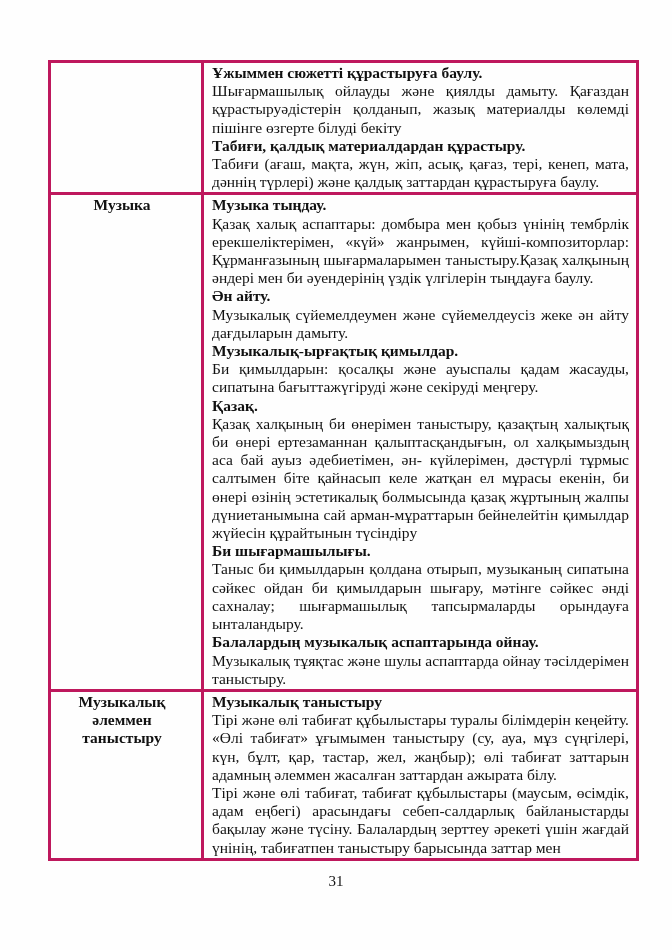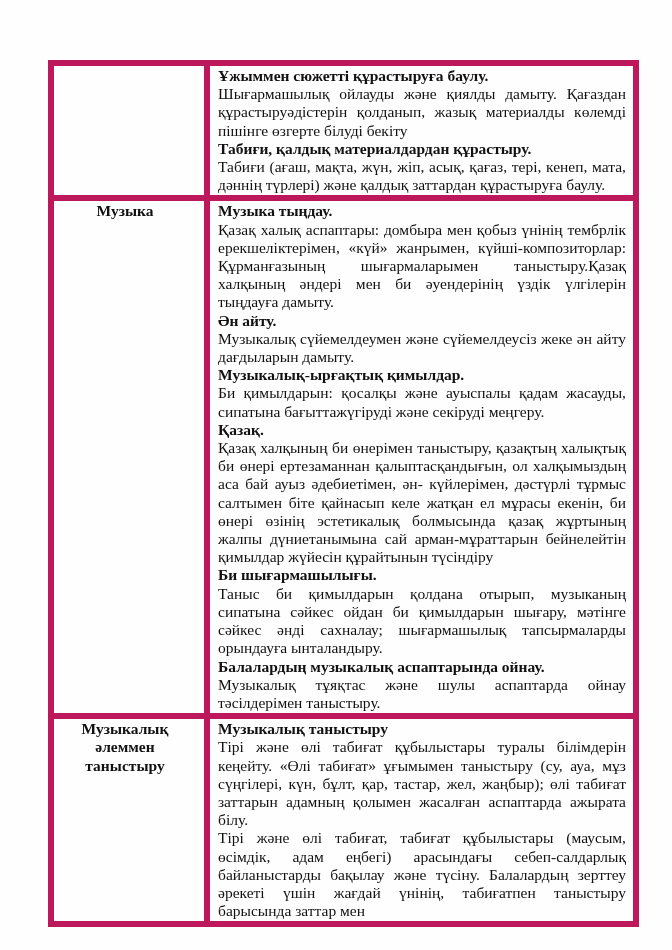--- a/index.html
+++ b/index.html
@@ -18,21 +18,21 @@
   }
   table.doc-table {
     position: absolute;
     left: 48px;
     top: 60px;
     width: 591px;
     border-collapse: collapse;
     table-layout: fixed;
   }
   table.doc-table td {
-    border: 6px solid #be185d;
+    border: 3px solid #be185d;
     vertical-align: top;
   }
   td.label-cell {
     width: 136px;
     text-align: center;
     padding: 1px 11px 0 3px;
   }
   .label {
     font-weight: bold;
     font-size: 15.5px;
@@ -85,40 +85,41 @@
             <p class="head">Табиғи, қалдық материалдардан құрастыру.</p>
             <p class="body">Табиғи (ағаш, мақта, жүн, жіп, асық, қағаз, тері, кенеп, мата, дәннің түрлері) және қалдық заттардан құрастыруға баулу.</p>
           </td>
         </tr>
         <tr class="row-2">
           <td class="label-cell">
             <div class="label">Музыка</div>
           </td>
           <td class="content-cell">
             <p class="head">Музыка тыңдау.</p>
-            <p class="body">Қазақ халық аспаптары: домбыра мен қобыз үнінің тембрлік ерекшеліктерімен, «күй» жанрымен, күйші-композиторлар: Құрманғазының шығармаларымен таныстыру.Қазақ халқының әндері мен би әуендерінің үздік үлгілерін тыңдауға дамыту.</p>
+            <p class="body">Қазақ халық аспаптары: домбыра мен қобыз үнінің тембрлік ерекшеліктерімен, «күй» жанрымен, күйші-композиторлар: Құрманғазының шығармаларымен таныстыру.Қазақ халқының әндері мен би әуендерінің үздік үлгілерін тыңдауға баулу.</p>
             <p class="head">Ән айту.</p>
             <p class="body">Музыкалық сүйемелдеумен және сүйемелдеусіз жеке ән айту дағдыларын дамыту.</p>
             <p class="head">Музыкалық-ырғақтық қимылдар.</p>
             <p class="body">Би қимылдарын: қосалқы және ауыспалы қадам жасауды, сипатына бағыттажүгіруді және секіруді меңгеру.</p>
             <p class="head">Қазақ.</p>
             <p class="body">Қазақ халқының би өнерімен таныстыру, қазақтың халықтық би өнері ертезаманнан қалыптасқандығын, ол халқымыздың аса бай ауыз әдебиетімен, ән- күйлерімен, дәстүрлі тұрмыс салтымен біте қайнасып келе жатқан ел мұрасы екенін, би өнері өзінің эстетикалық болмысында қазақ жұртының жалпы дүниетанымына сай арман-мұраттарын бейнелейтін қимылдар жүйесін құрайтынын түсіндіру</p>
             <p class="head">Би шығармашылығы.</p>
             <p class="body">Таныс би қимылдарын қолдана отырып, музыканың сипатына сәйкес ойдан би қимылдарын шығару, мәтінге сәйкес әнді сахналау; шығармашылық тапсырмаларды орындауға ынталандыру.</p>
             <p class="head">Балалардың музыкалық аспаптарында ойнау.</p>
             <p class="body">Музыкалық тұяқтас және шулы аспаптарда ойнау тәсілдерімен таныстыру.</p>
           </td>
         </tr>
         <tr class="row-3">
           <td class="label-cell">
             <div class="label">Музыкалық
 әлеммен
 таныстыру</div>
           </td>
           <td class="content-cell">
             <p class="head">Музыкалық таныстыру</p>
-            <p class="body">Тірі және өлі табиғат құбылыстары туралы білімдерін кеңейту. «Өлі табиғат» ұғымымен таныстыру (су, ауа, мұз сүңгілері, күн, бұлт, қар, тастар, жел, жаңбыр); өлі табиғат заттарын адамның қолымен жасалған аспаптарда ажырата білу.</p>
+            <p class="body">Тірі және өлі табиғат құбылыстары туралы білімдерін кеңейту. «Өлі табиғат» ұғымымен таныстыру (су, ауа, мұз сүңгілері, күн, бұлт, қар, тастар, жел, жаңбыр); өлі табиғат заттарын адамның әлеммен жасалған заттардан ажырата білу.</p>
             <p class="body">Тірі және өлі табиғат, табиғат құбылыстары (маусым, өсімдік, адам еңбегі) арасындағы себеп-салдарлық байланыстарды бақылау және түсіну. Балалардың зерттеу әрекеті үшін жағдай үнінің, табиғатпен таныстыру барысында заттар мен</p>
           </td>
         </tr>
       </tbody>
   </table>
+  <div class="page-number">31</div>
 </div>
 
 </body></html>

